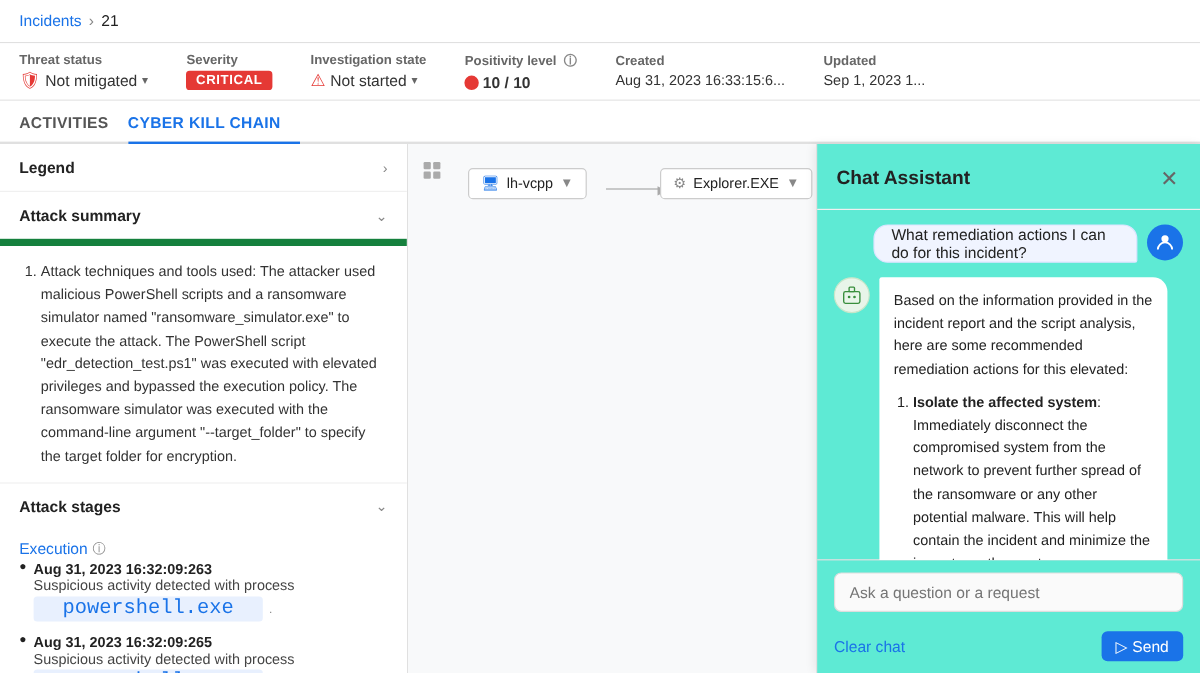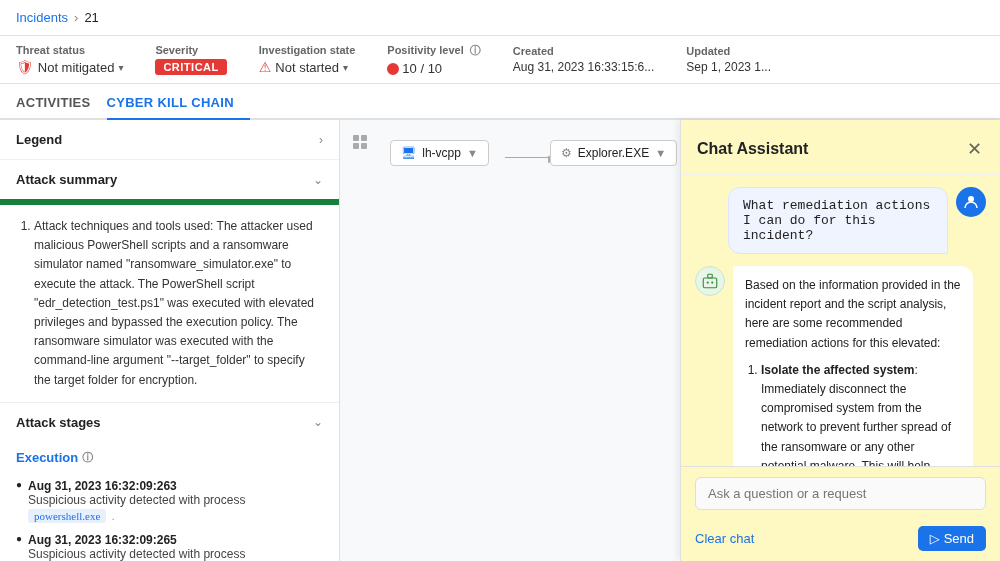--- a/index.html
+++ b/index.html
@@ -63,28 +63,28 @@
     .attack-summary-body { padding: 12px 16px; border-bottom: 1px solid #f0f0f0; }
     .attack-summary-body ol { padding-left: 18px; }
     .attack-summary-body li { font-size: 12px; color: #333; line-height: 1.6; }
 
     .attack-stages-header {
       display: flex; align-items: center; justify-content: space-between;
       padding: 12px 16px; cursor: pointer;
     }
 
     .execution-section { padding: 8px 16px; }
-    .execution-title { font-size: 13px; font-weight: 700; color: #1a73e8; margin-bottom: 14px; display: flex; align-items: center; gap: 4px; }
+    .execution-title { font-size: 13px; font-weight: 400; color: #1a73e8; margin-bottom: 2px; display: flex; align-items: center; gap: 4px; }
     .info-icon { color: #888; font-size: 11px; cursor: pointer; }
 
     .activity-item { display: flex; flex-direction: column; margin-bottom: 10px; padding-left: 12px; position: relative; }
     .activity-item::before { content: '●'; position: absolute; left: 0; top: 0; color: #222; font-size: 10px; }
     .activity-date { font-size: 12px; font-weight: 600; color: #222; }
     .activity-desc { font-size: 12px; color: #444; }
-    .activity-process { display: inline-block; background: #e8f0fe; color: #1a73e8; font-size: 11px; padding: 1px 6px; border-radius: 3px; margin-top: 2px; font-family: Liberation Serif, serif; }
+    .activity-process { display: inline-block; background: #e8f0fe; color: #1a73e8; font-size: 17px; padding: 1px 24px; border-radius: 3px; margin-top: 2px; font-family: Liberation Mono, monospace; }
     .dot-sep { color: #888; margin-left: 2px; font-size: 10px; }
 
     
     .center-area {
       flex: 1; background: #f8f9fa; position: relative; overflow: hidden;
       display: flex; align-items: flex-start; justify-content: flex-start; padding: 20px;
     }
 
     .node {
       position: absolute;
@@ -93,45 +93,44 @@
       border-radius: 4px;
       padding: 5px 10px;
       font-size: 12px;
       display: flex; align-items: center; gap: 6px;
       white-space: nowrap;
     }
 
     
     .chat-panel {
       width: 320px; flex-shrink: 0;
-      background: #fef9c3;
+      background: #5eead4;
       border-left: 1px solid #e0e0e0;
       display: flex; flex-direction: column;
       box-shadow: -2px 0 8px rgba(0,0,0,0.08);
       position: absolute; right: 0; top: 0; bottom: 0; z-index: 10;
     }
     .chat-header {
       display: flex; align-items: center; justify-content: space-between;
       padding: 16px 16px 12px;
       border-bottom: 1px solid #f0f0f0;
     }
     .chat-title { font-size: 16px; font-weight: 600; color: #222; }
     .close-btn { background: none; border: none; cursor: pointer; color: #666; font-size: 18px; padding: 2px; }
 
     .chat-messages { flex: 1; overflow-y: auto; padding: 12px 14px; display: flex; flex-direction: column; gap: 12px; }
 
     .user-message-row { display: flex; justify-content: flex-end; align-items: flex-start; gap: 8px; }
     .user-bubble {
       background: #f0f4ff;
       border: 1px solid #dce4ff;
       border-radius: 12px 12px 2px 12px;
-      padding: 10px 14px;
+      padding: 0 14px;
       font-size: 13px; color: #222;
       max-width: 220px;
-      font-family: Liberation Mono, monospace;
     }
     .user-avatar {
       width: 30px; height: 30px; border-radius: 50%;
       background: #1a73e8; color: #fff;
       display: flex; align-items: center; justify-content: center;
       font-size: 14px; flex-shrink: 0;
     }
 
     .bot-message-row { display: flex; justify-content: flex-start; align-items: flex-start; gap: 8px; }
     .bot-avatar {
@@ -177,21 +176,21 @@
     }
     .clear-chat-btn { background: none; border: none; color: #1a73e8; font-size: 13px; cursor: pointer; }
 
     
     .page-wrapper { position: relative; width: 1000px; height: 561px; overflow: hidden; }
 
     
     .not-started-val { display: flex; align-items: center; gap: 4px; color: #333; }
 
     
-    .pos-row { display: flex; align-items: center; gap: 3px; }
+    .pos-row { display: flex; align-items: center; gap: 3px; font-weight: bold; }
     .pos-circle { width: 12px; height: 12px; border-radius: 50%; background: #e53935; border: 2px solid #e53935; display: inline-block; }
   </style>
 </head>
 <body>
 
 <div class="page-wrapper">
 
   <div class="top-nav">
     <span class="breadcrumb-incidents">Incidents</span>
     <span class="breadcrumb-arrow">›</span>

